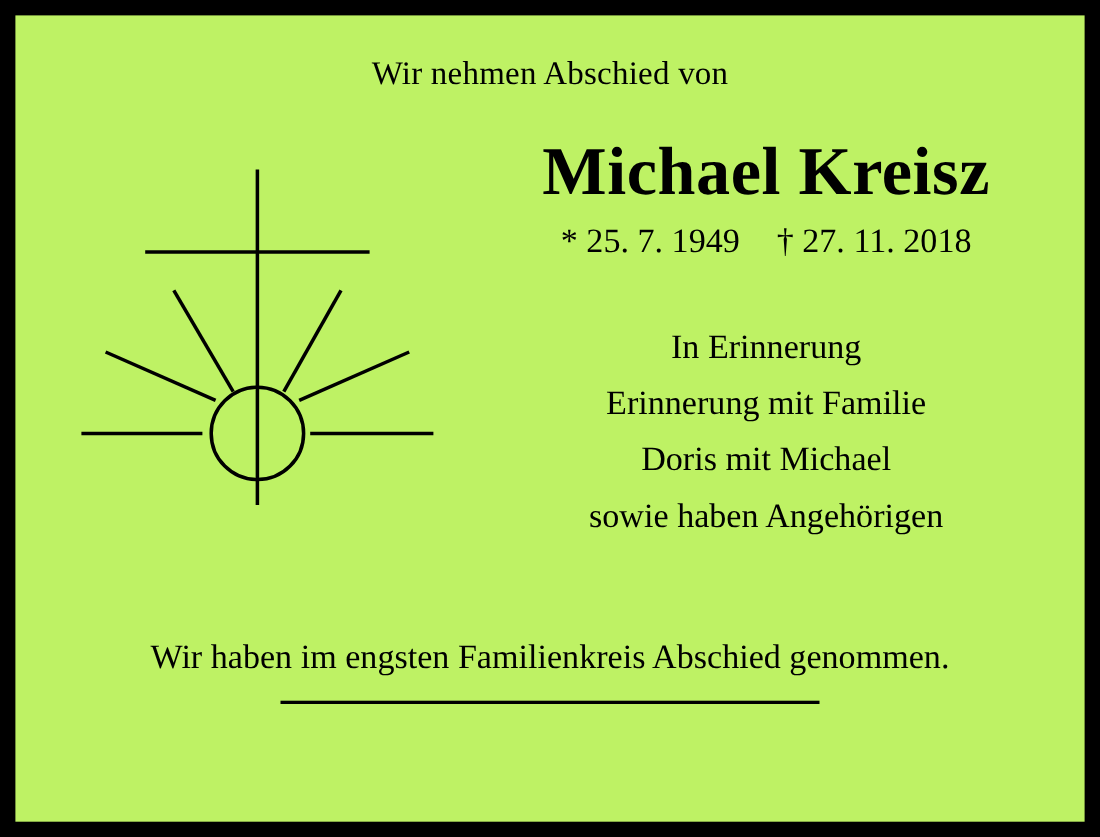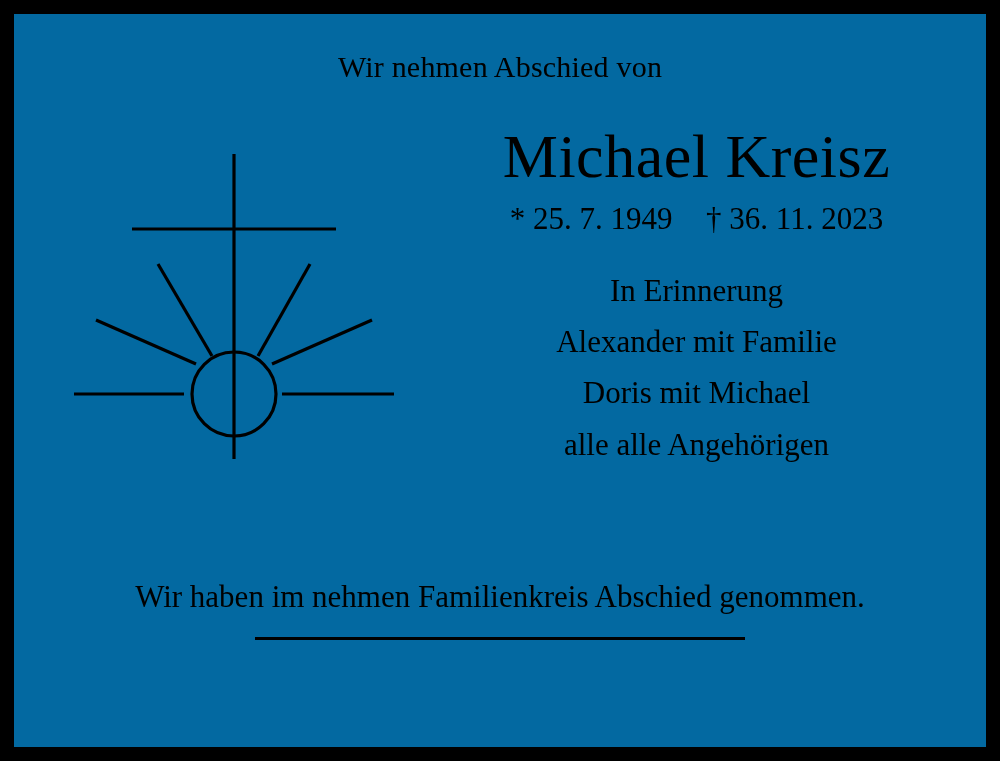--- a/index.html
+++ b/index.html
@@ -13,21 +13,21 @@
     overflow: hidden;
     font-family: "Liberation Serif", serif;
     color: #000;
   }
   .notice {
     position: absolute;
     left: 14px;
     top: 14px;
     width: 972px;
     height: 733px;
-    background: #0369a1;
+    background: #bef264;
     box-sizing: border-box;
   }
   .top-line {
     position: absolute;
     top: 36px;
     left: 0;
     width: 100%;
     text-align: center;
     font-size: 30px;
     letter-spacing: 0.2px;
@@ -41,36 +41,36 @@
   }
   .right-block {
     position: absolute;
     left: 410px;
     top: 110px;
     width: 545px;
     text-align: center;
   }
   .name {
     font-size: 62px;
-    font-weight: normal;
+    font-weight: bold;
     line-height: 1.05;
     letter-spacing: 0.5px;
     white-space: nowrap;
   }
   .dates {
     margin-top: 12px;
     font-size: 31px;
     white-space: nowrap;
   }
   .dates .sep {
     display: inline-block;
     width: 18px;
   }
   .memorial {
-    margin-top: 28px;
+    margin-top: 52px;
     font-size: 31px;
     line-height: 1.65;
   }
   .place-date {
     margin-top: 42px;
     font-size: 28px;
   }
   .footer {
     position: absolute;
     left: 0;
@@ -116,28 +116,28 @@
         <line x1="256" y1="140" x2="204" y2="232"></line>
       </g>
     </svg>
   </div>
 
   <div class="right-block">
     <div class="name">Michael Kreisz</div>
     <div class="dates">
       <span>* 25. 7. 1949</span>
       <span class="sep"></span>
-      <span>† 36. 11. 2023</span>
+      <span>† 27. 11. 2018</span>
     </div>
     <div class="memorial">
       <div>In Erinnerung</div>
-      <div>Alexander mit Familie</div>
+      <div>Erinnerung mit Familie</div>
       <div>Doris mit Michael</div>
-      <div>alle alle Angehörigen</div>
+      <div>sowie haben Angehörigen</div>
     </div>
   </div>
 
   <div class="footer">
-    <div class="footer-line1">Wir haben im nehmen Familienkreis Abschied genommen.</div>
+    <div class="footer-line1">Wir haben im engsten Familienkreis Abschied genommen.</div>
     <div class="divider"></div>
   </div>
 
 </div>
 
 </body></html>

